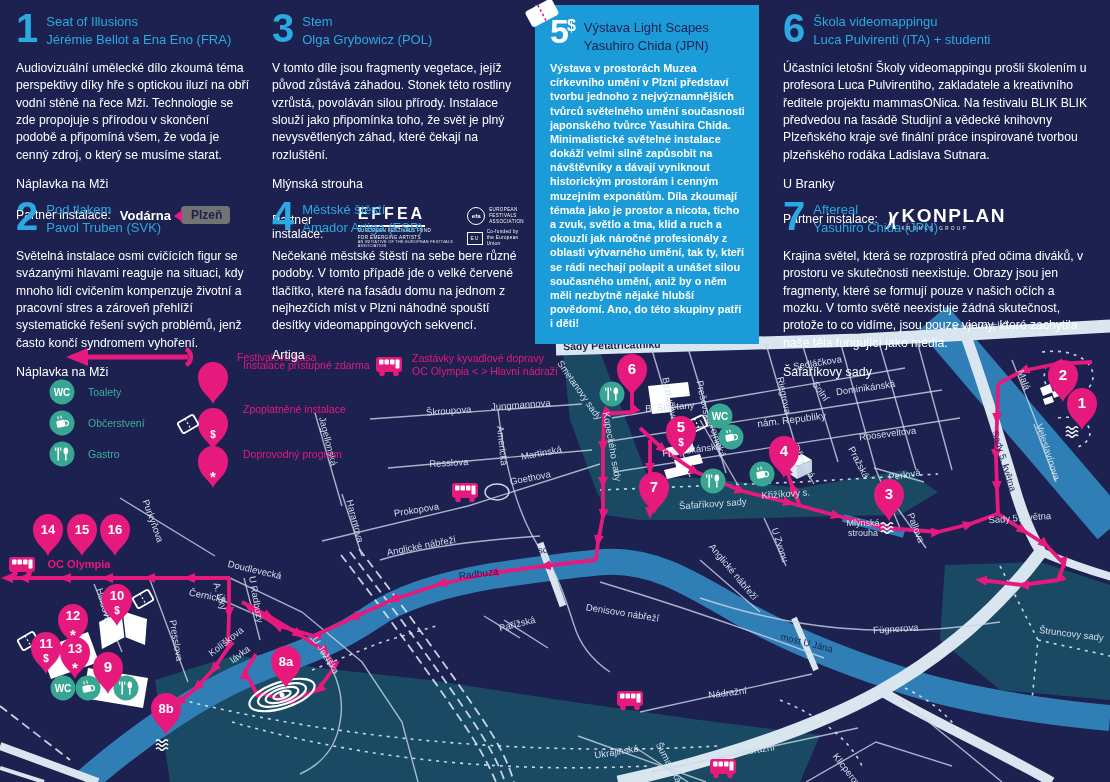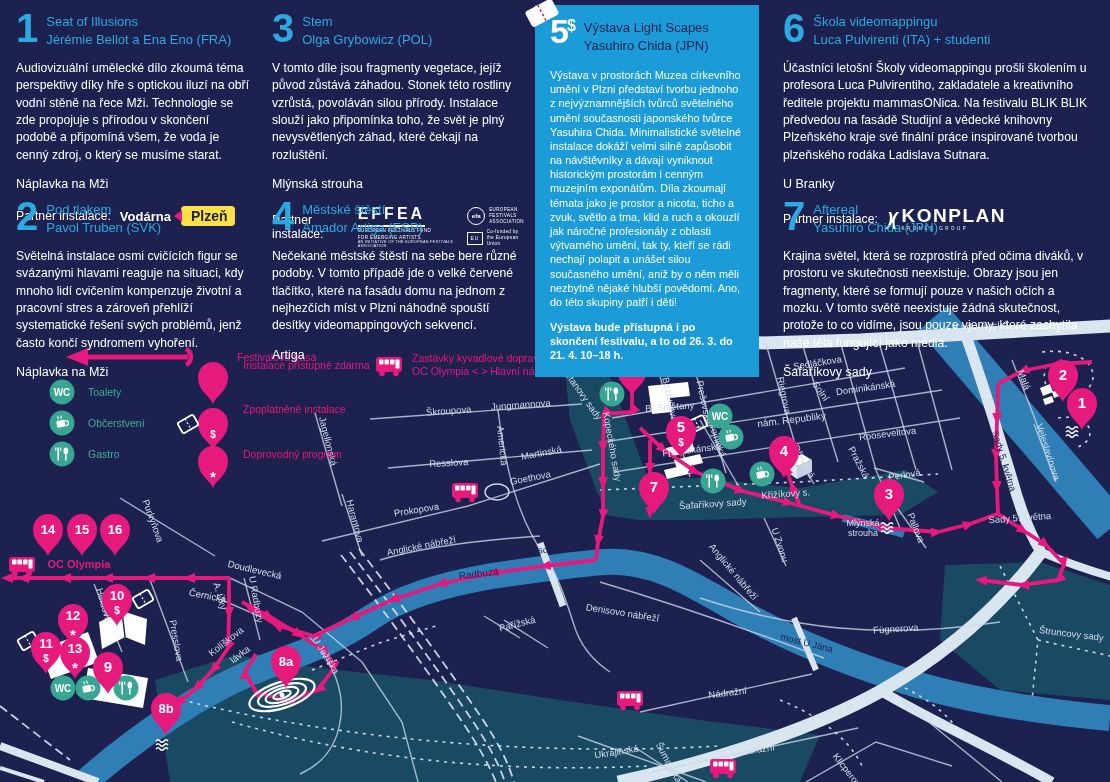--- a/index.html
+++ b/index.html
@@ -12,27 +12,27 @@
   .num{color:#2ba9e0;font-size:40px;font-weight:bold;line-height:.8;letter-spacing:-2px;flex:none;}
   .titles{margin-left:10px;color:#2ba9e0;font-weight:normal;font-size:13px;line-height:1.35;padding-top:1px;}
   .body{margin-top:12px;font-size:12.2px;line-height:1.42;}
   .loc{margin-top:13px;font-weight:normal;font-size:12.5px;}
   .partner-row{margin-top:15px;display:flex;align-items:center;gap:9px;font-size:12.2px;flex-wrap:nowrap;}
   
   .highlight{background:#1b9cd8;padding:13px 14px 14px 15px;width:224px;box-sizing:border-box;}
   .highlight .num{color:#fff;font-size:34px;}
   .highlight .badge{font-size:16px;vertical-align:super;font-weight:bold;}
   .highlight .titles{color:#1c2150;font-size:13px;}
-  .highlight .body{font-size:10.9px;line-height:1.3;margin-top:14px;}
+  .highlight .body{font-size:10.9px;line-height:1.3;margin-top:7px;font-weight:bold;}
   .note{margin-top:11px;font-size:10.9px;line-height:1.3;font-weight:bold;}
   .deco-ticket{position:absolute;left:-14px;top:-9px;}
   
   .vod{display:inline-flex;align-items:center;gap:4px;}
   .vod-text{font-weight:bold;font-size:13px;color:#fff;}
-  .vod-box{position:relative;background:#fde047;color:#1c2150;font-weight:bold;font-size:14px;
+  .vod-box{position:relative;background:#737373;color:#1c2150;font-weight:bold;font-size:12px;
            padding:2px 8px 2px 10px;border-radius:4px;margin-left:6px;}
   .vod-arrow{position:absolute;left:-7px;top:4px;width:0;height:0;border-top:6px solid transparent;
              border-bottom:6px solid transparent;border-right:8px solid #e6197d;}
   
   .logo-cluster{display:flex;gap:10px;align-items:center;}
   .effea{line-height:1;}
   .effea-big{font-weight:bold;font-size:16px;letter-spacing:3px;border-bottom:2px solid #fff;display:inline-block;padding-bottom:3px;}
   .effea-sub{font-size:4.5px;letter-spacing:.4px;margin-top:2px;}
   .effea-sub2{font-size:3.8px;letter-spacing:.3px;margin-top:1px;opacity:.9;}
   .efa-eu{display:flex;flex-direction:column;gap:4px;}
@@ -574,21 +574,20 @@
       </g>
     </svg>
     <div class="sec-head">
       <div class="num"><span>5</span><span class="badge">$</span></div>
       <div class="titles">
         <div>Výstava Light Scapes</div>
         <div>Yasuhiro Chida (JPN)</div>
       </div>
     </div>
     <div class="body">Výstava v prostorách Muzea církevního umění v Plzni představí tvorbu jednoho z nejvýznamnějších tvůrců světelného umění současnosti  japonského tvůrce Yasuhira Chida. Minimalistické světelné instalace dokáží velmi silně zapůsobit na návštěvníky a dávají vyniknout historickým prostorám i cenným muzejním exponátům. Díla zkoumají témata jako je prostor a nicota, ticho a zvuk, světlo a tma, klid a ruch a okouzlí jak náročné profesionály z oblasti výtvarného umění, tak ty, kteří se rádi nechají polapit a unášet silou současného umění, aniž by o něm měli nezbytně nějaké hlubší povědomí. Ano, do této skupiny patří i děti!</div>
-    <div class="note">Výstava bude přístupná i po skončení festivalu, a to od 26. 3. do 21. 4. 10–18 h.</div>
   </div>
 
   <div class="section" id="sec6" style="left:783px;top:12px;width:316px;">
     <div class="sec-head">
       <div class="num">6</div>
       <div class="titles">
         <div>Škola videomappingu</div>
         <div>Luca Pulvirenti (ITA) + studenti</div>
       </div>
     </div>

